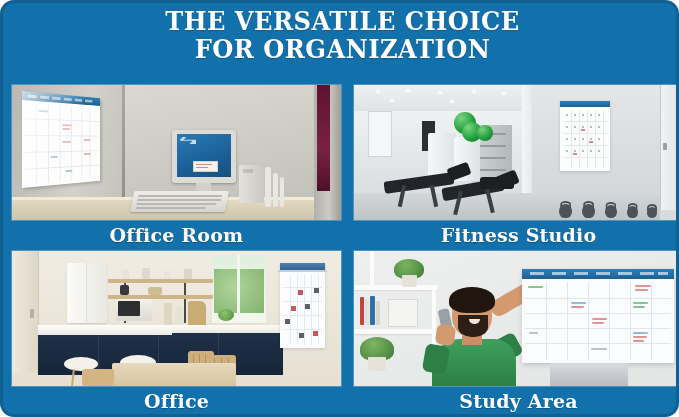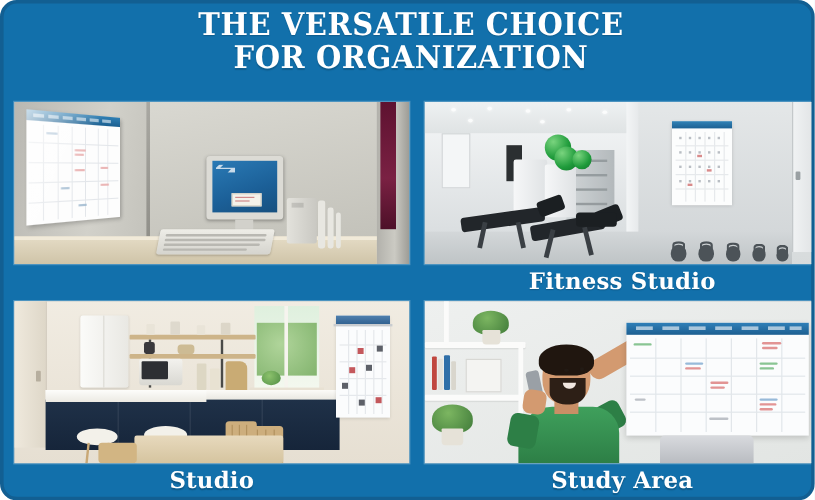--- a/index.html
+++ b/index.html
@@ -326,20 +326,21 @@
           <div class="of-cable" style="left:268px;top:92px;width:4px;height:30px;"></div>
 
           <div class="of-kb">
             <div class="k" style="left:5px;top:4px;width:84px"></div>
             <div class="k" style="left:5px;top:8px;width:84px"></div>
             <div class="k" style="left:5px;top:12px;width:80px"></div>
             <div class="k" style="left:5px;top:16px;width:70px"></div>
           </div>
         </div>
       </div>
+      <div class="caption">Office Room</div>
     </div>
 
     <div class="card right">
       <div class="photo">
         <div class="scene">
           <div class="gy-bg"></div>
           <div class="gy-inner"></div>
           <div class="gy-ceil">
             <div class="d" style="left:22px;top:5px"></div>
             <div class="d" style="left:52px;top:4px"></div>
@@ -516,21 +517,21 @@
               <div class="ph" style="left:31px;top:13px"></div>
               <div class="ph" style="left:22px;top:29px"></div>
               <div class="ph r" style="left:8px;top:31px"></div>
               <div class="ph" style="left:2px;top:44px"></div>
               <div class="ph r" style="left:30px;top:56px"></div>
               <div class="ph" style="left:16px;top:58px"></div>
             </div>
           </div>
         </div>
       </div>
-      <div class="caption">Studio</div>
+      <div class="caption">Office</div>
     </div>
 
     <div class="card right">
       <div class="photo">
         <div class="scene">
           <div class="st-wall"></div>
 
           <div class="st-shelf" style="left:0;top:34px;width:84px;height:5px;"></div>
           <div class="st-shelf" style="left:0;top:78px;width:84px;height:5px;"></div>
           <div class="st-up" style="left:78px;top:34px;height:62px;"></div>

